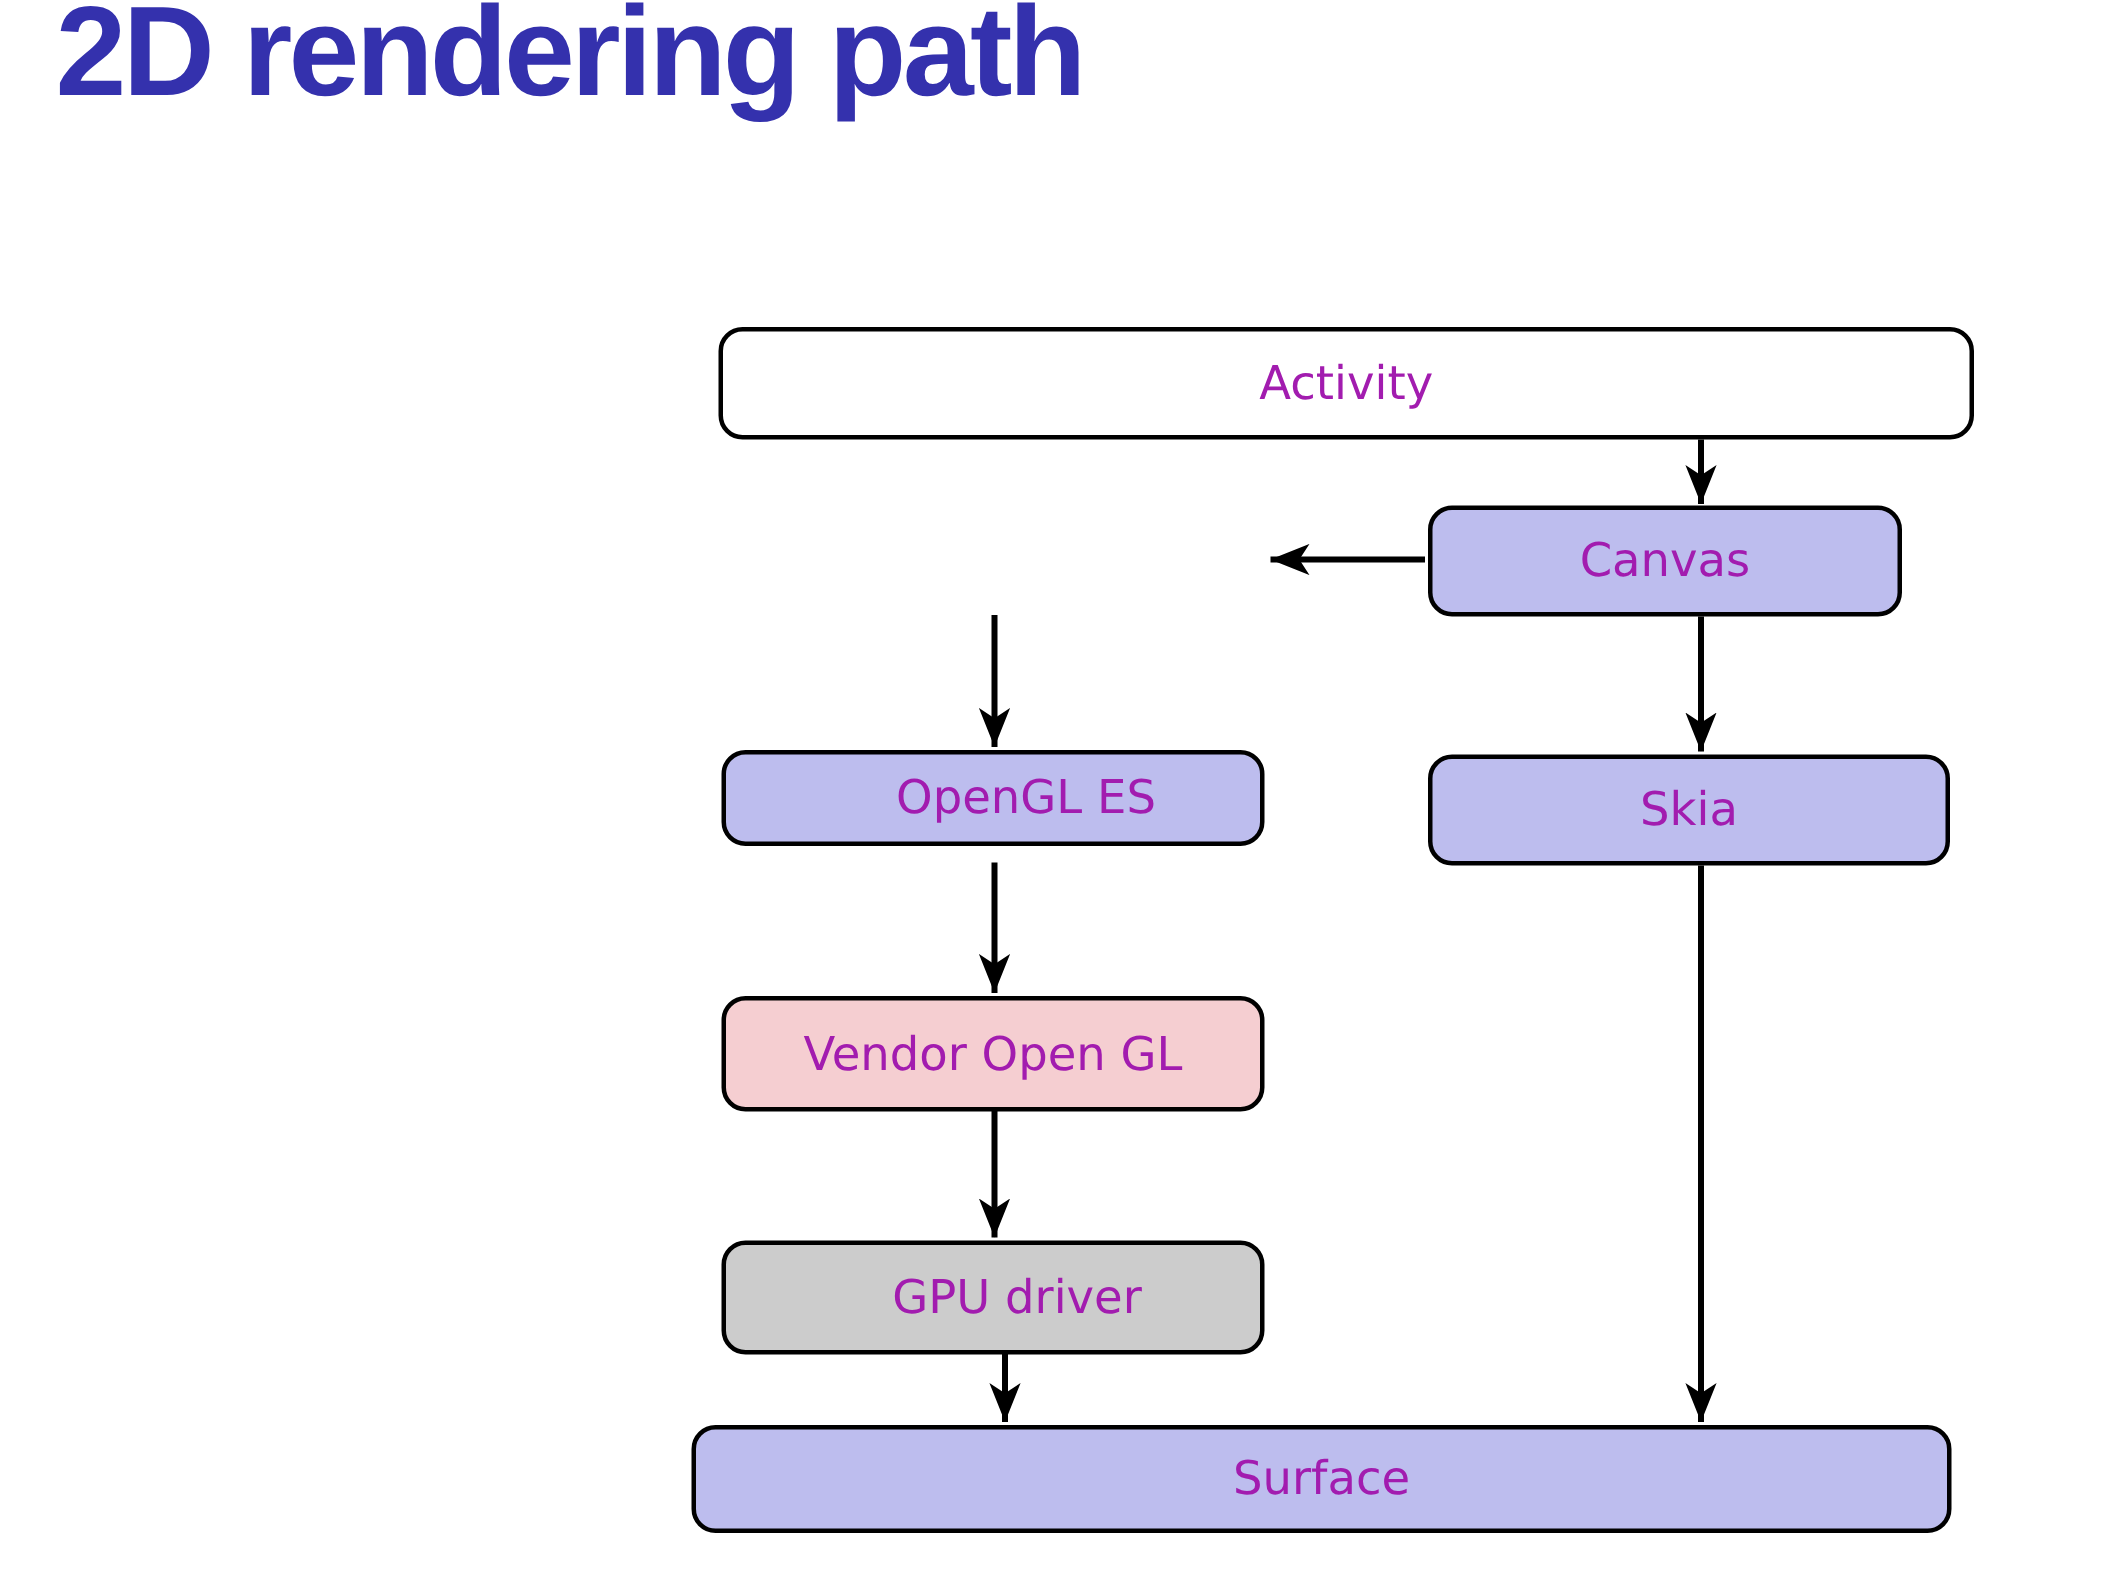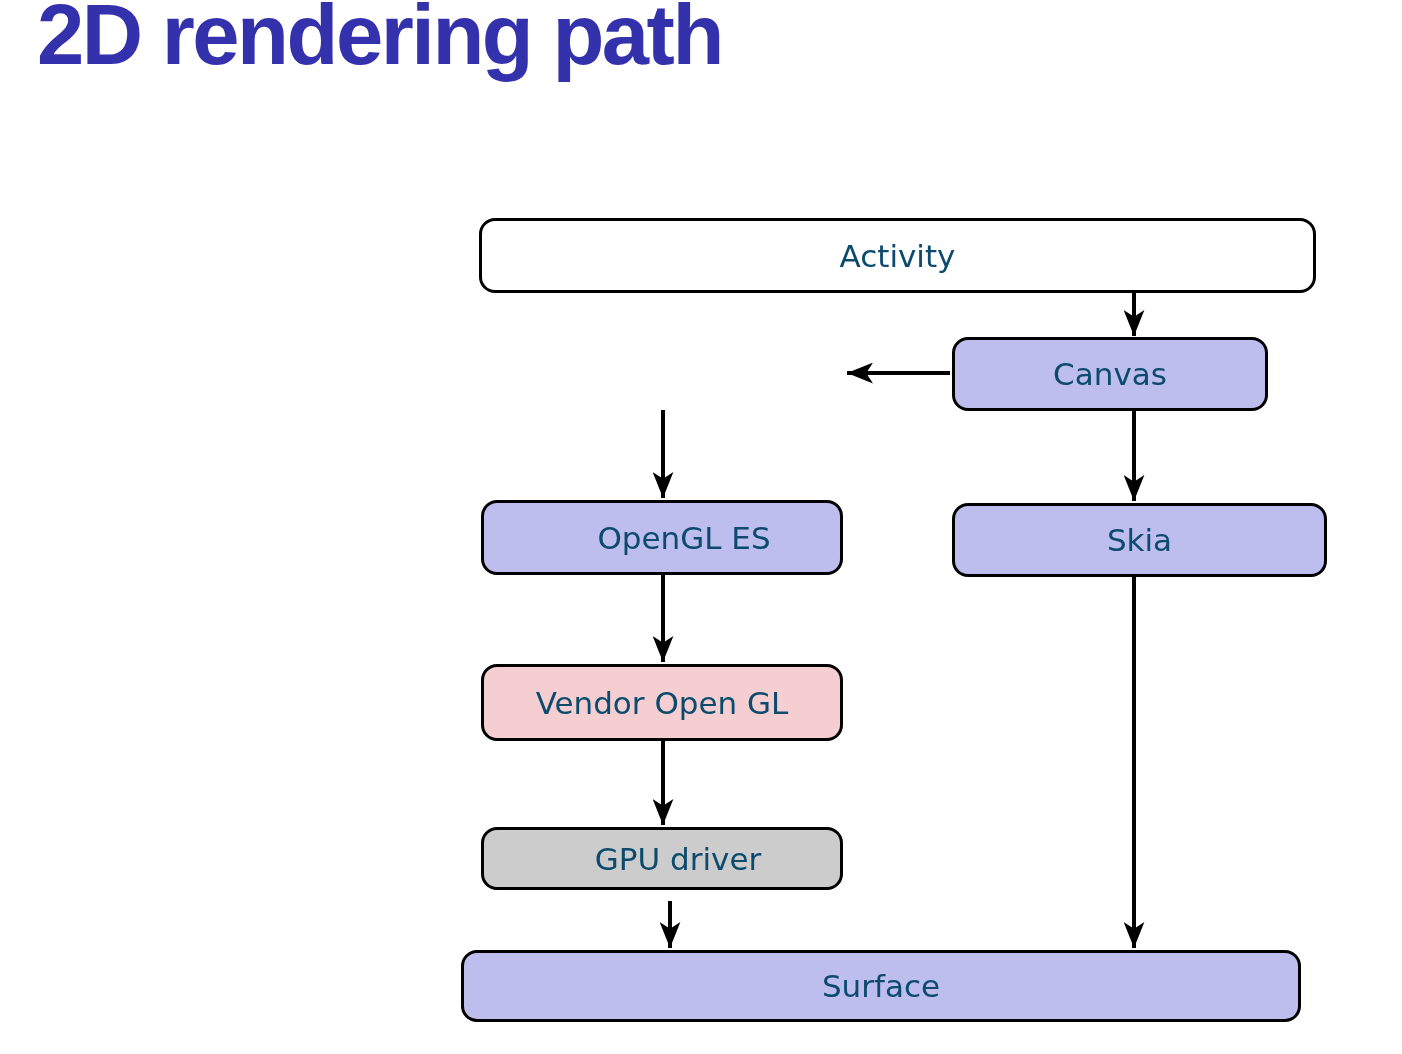--- a/index.html
+++ b/index.html
@@ -25,35 +25,35 @@
   }
   .node {
     position: absolute;
     box-sizing: border-box;
     border: 3.5px solid #000000;
     border-radius: 16px;
     display: flex;
     align-items: center;
     justify-content: center;
     font-size: 31px;
-    color: #0c4a6e;
+    color: #a21caf;
     white-space: nowrap;
   }
   .fill-white  { background: #ffffff; }
   .fill-purple { background: #bdbdee; }
   .fill-pink   { background: #f5ced1; }
   .fill-gray   { background: #cccccc; }
 
   .node-activity { left: 460px; top: 218px; width: 837px; height: 75px; }
   .node-hwui     { left: 462px; top: 335px; width: 362px; height: 75px; }
   .node-canvas   { left: 933px; top: 337px; width: 316px; height: 74px; }
-  .node-opengl   { left: 462px; top: 500px; width: 362px; height: 75px; padding-left: 44px; }
-  .node-skia     { left: 933px; top: 503px; width: 375px; height: 74px; }
+  .node-opengl   { left: 462px; top: 500px; width: 362px; height: 64px; padding-left: 44px; }
+  .node-skia     { left: 933px; top: 503px; width: 348px; height: 74px; }
   .node-vendor   { left: 462px; top: 664px; width: 362px; height: 77px; }
-  .node-gpu      { left: 462px; top: 827px; width: 362px; height: 63px; padding-left: 32px; }
+  .node-gpu      { left: 462px; top: 827px; width: 362px; height: 76px; padding-left: 32px; }
   .node-surface  { left: 442px; top: 950px; width: 840px; height: 72px; }
 
   .edges-layer {
     position: absolute;
     left: 0; top: 0;
     width: 1402px;
     height: 1054px;
     pointer-events: none;
   }
   .edges-layer line { stroke: #000000; stroke-width: 4px; }

